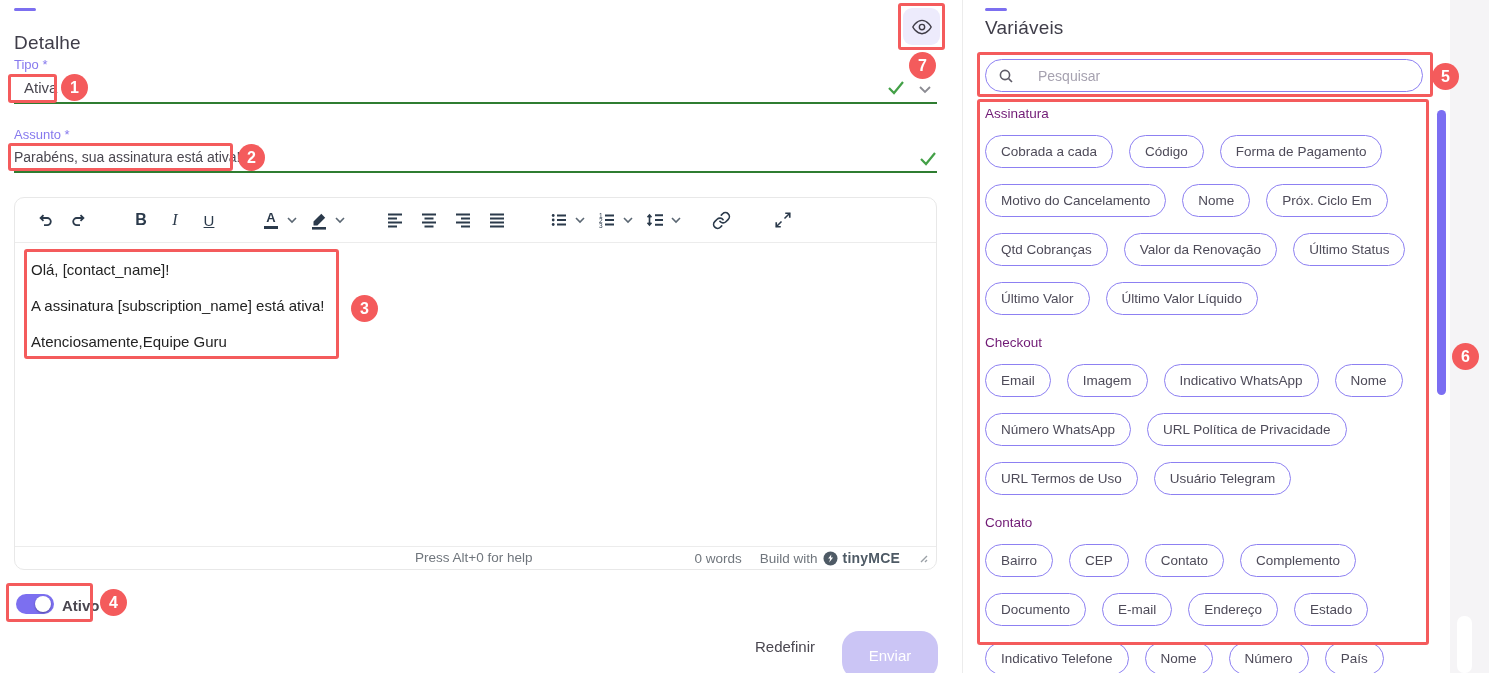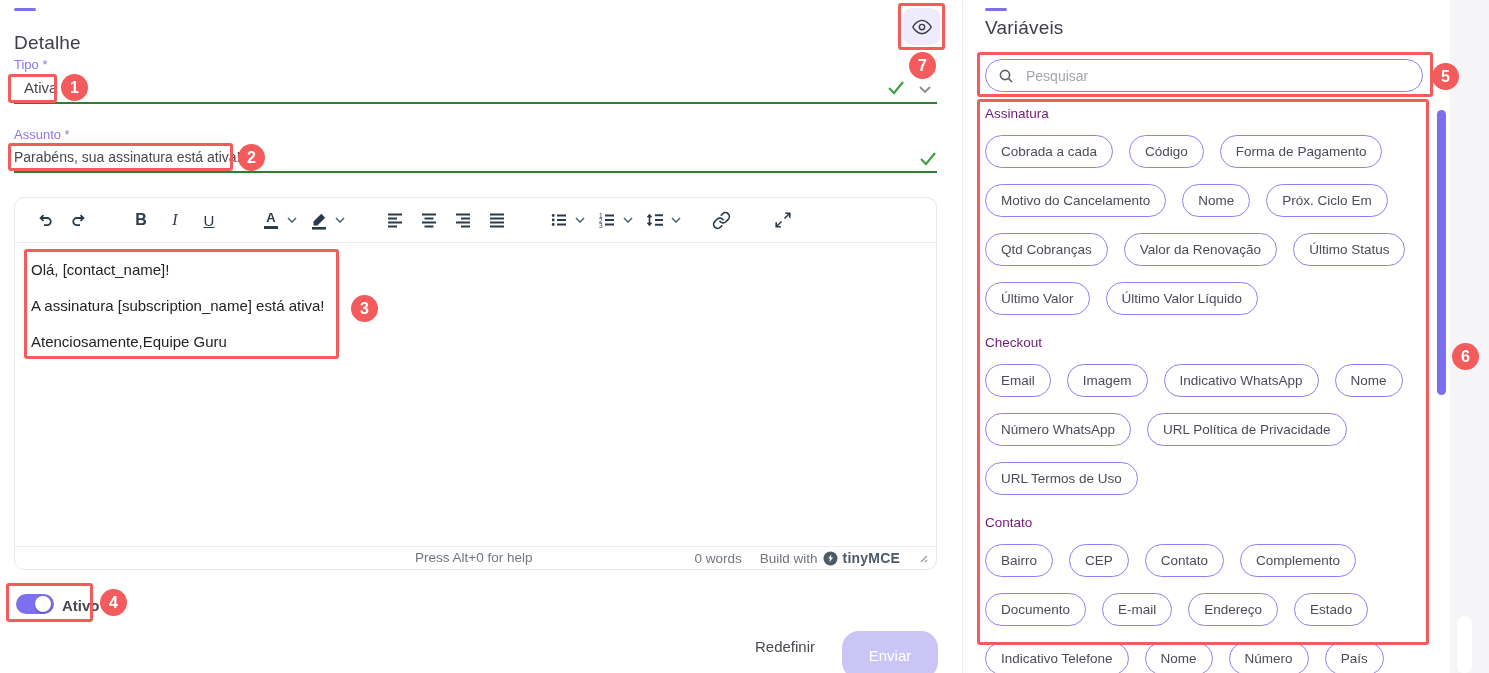--- a/index.html
+++ b/index.html
@@ -45,21 +45,21 @@
           box-shadow:0 1px 2px rgba(0,0,0,.35); }
   .toggle-label { left:62px; top:597px; font-size:15px; color:#4a4750;font-weight:bold; }
   .btn-text { left:755px; top:638px; font-size:15px; color:#4a4750; background:none; border:none; cursor:pointer; }
   .btn-submit { left:842px; top:631px; width:96px; height:48px; background:#cbc5f5; color:#fff; border:none;
                 border-radius:17px; font-size:15px; cursor:default; }
 
   .v-divider { left:962px; top:0; width:1px; height:673px; background:#ececec; }
 
   
   .search-wrap { left:985px; top:59px; width:438px; height:33px; border:1.5px solid #8d80f2; border-radius:17px;
-                 display:flex; align-items:center; padding:0 12px; gap:12px; background:#fff; }
+                 display:flex; align-items:center; padding:0 12px; gap:24px; background:#fff; }
   .search-wrap input { border:none; outline:none; flex:1; font-size:14px; color:#4a4750; font-family:"Liberation Sans",sans-serif; background:transparent; }
   .search-wrap input::placeholder { color:#a6a2b0; }
 
   .sections { left:985px; top:106px; width:440px; }
   .sec-label { font-size:13.5px; color:#701a75; margin-bottom:14px; }
   .sec-label.later { margin-top:20px; }
   .chips { display:flex; flex-wrap:wrap; gap:16px; }
   .chip { height:33px; border:1.4px solid #8d80f2; border-radius:17px; background:#fff; color:#4e4b59;
           font-size:13.5px; padding:0 15px; display:inline-flex; align-items:center; cursor:pointer;
           font-family:"Liberation Sans",sans-serif; white-space:nowrap; }
@@ -312,20 +312,21 @@
   <div class="sec-label later">Checkout</div>
   <div class="chips">
 
   <button class="chip">Email</button>
       <button class="chip">Imagem</button>
       <button class="chip">Indicativo WhatsApp</button>
       <button class="chip">Nome</button>
       <button class="chip">Número WhatsApp</button>
       <button class="chip">URL Política de Privacidade</button>
       <button class="chip">URL Termos de Uso</button>
+      <button class="chip">Usuário Telegram</button>
     </div>
   <div class="sec-label later">Contato</div>
   <div class="chips">
 
   <button class="chip">Bairro</button>
       <button class="chip">CEP</button>
       <button class="chip">Contato</button>
       <button class="chip">Complemento</button>
       <button class="chip">Documento</button>
       <button class="chip">E-mail</button>

